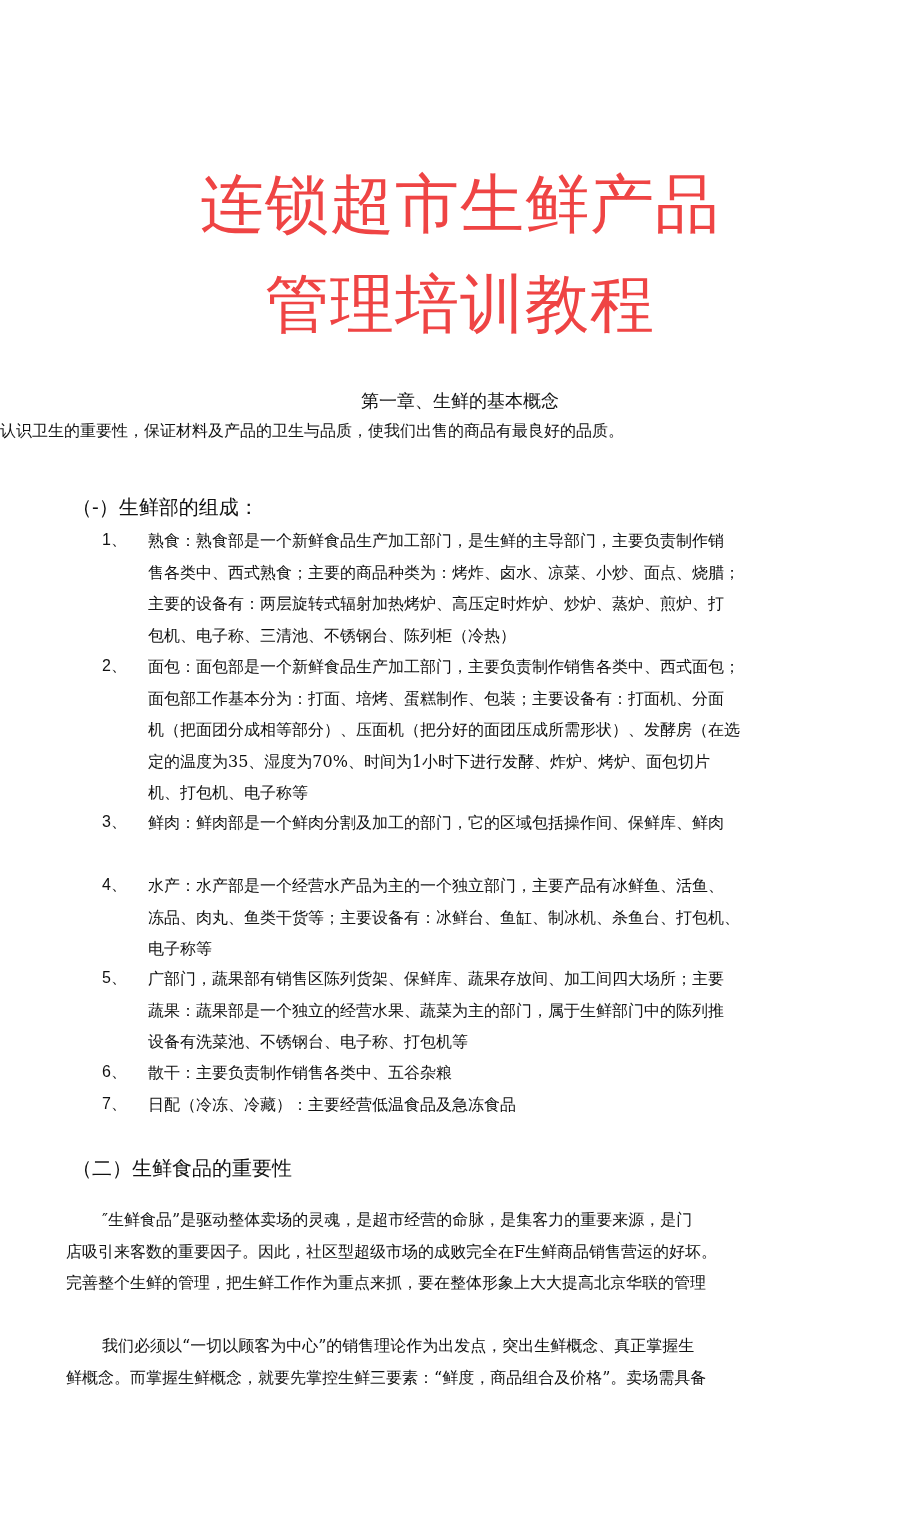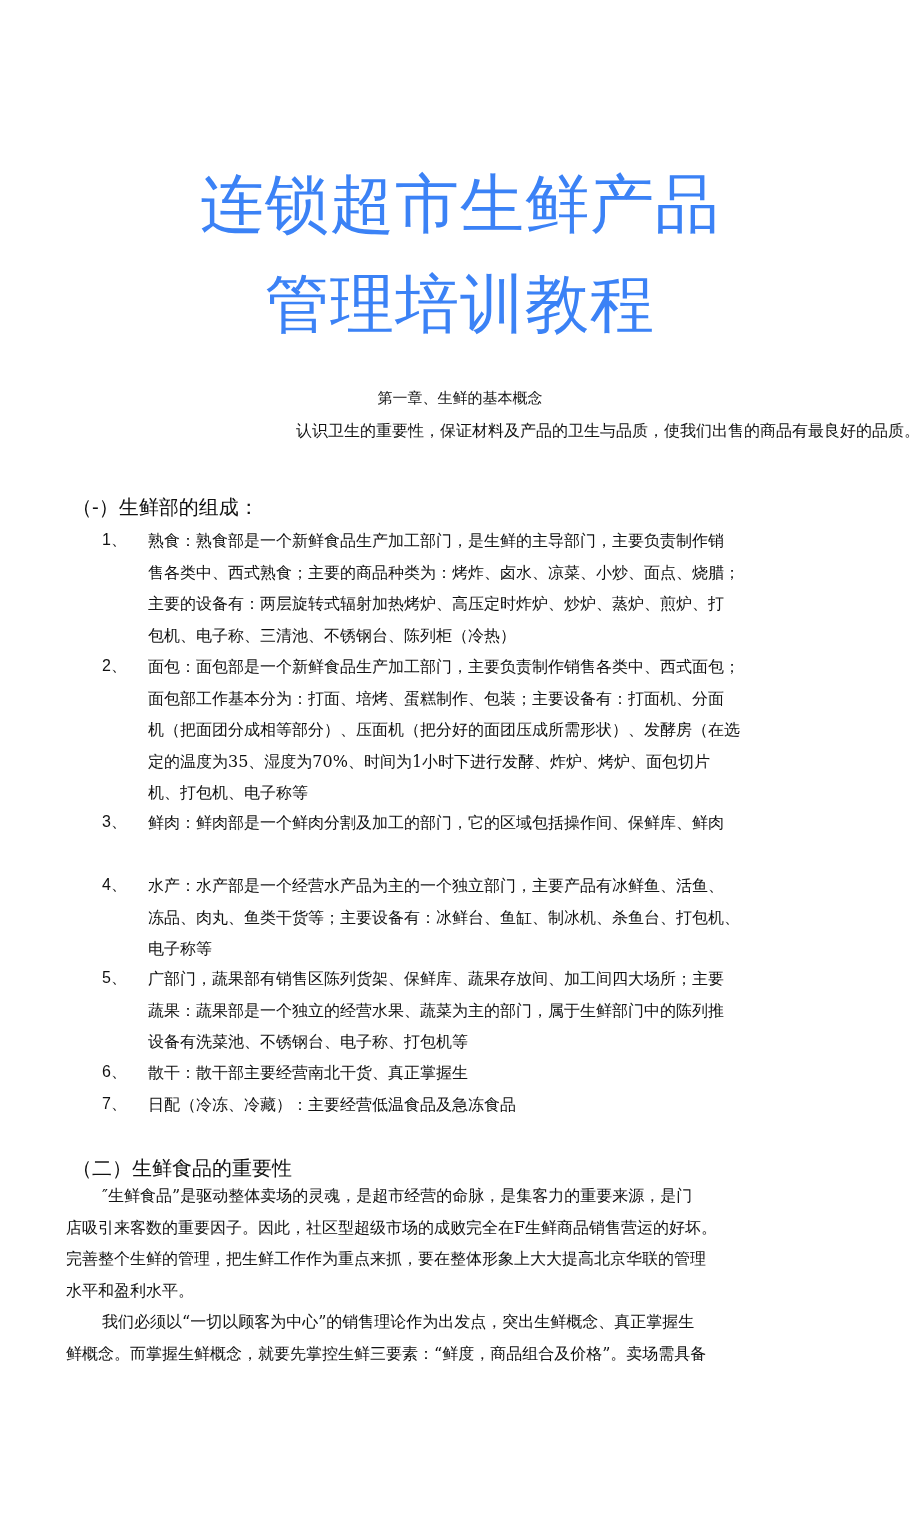--- a/index.html
+++ b/index.html
@@ -4,43 +4,43 @@
 <style>
   html, body { margin: 0; padding: 0; background: #ffffff; }
   body {
     width: 920px; height: 1516px; position: relative; overflow: hidden;
     font-family: "DejaVu Serif", "Liberation Serif", serif;
     color: #111;
   }
   .page { position: absolute; left: 0; top: 0; width: 920px; height: 1516px; }
   .title {
     position: absolute; left: 0; width: 920px; text-align: center;
-    font-size: 64px; line-height: 1; letter-spacing: 1px; color: #3b82f6;
+    font-size: 64px; line-height: 1; letter-spacing: 1px; color: #ef4444;
     font-family: "DejaVu Serif", "Liberation Serif", serif;
   }
   .title.l1 { top: 172px; }
   .title.l2 { top: 272px; }
   .chapter {
     position: absolute; top: 389px; left: 0; width: 920px; text-align: center;
-    font-size: 15px;
+    font-size: 18px;
   }
   .intro {
-    position: absolute; top: 421px; left: 0; width: 920px; text-align: right;
+    position: absolute; top: 421px; left: 0; width: 920px; text-align: left;
     font-size: 16px;
   }
   .section-h {
     position: absolute; left: 72px; font-size: 20px;
   }
   .item { position: absolute; left: 102px; width: 720px; font-size: 16px; }
   .item .num { position: absolute; left: 0; top: 0; font-family: "Liberation Sans", sans-serif; }
   .item .lines { position: absolute; left: 46px; top: 0; width: 680px; }
   .item .lines div { height: 31.5px; line-height: 22px; white-space: nowrap; }
   .para { position: absolute; left: 66px; width: 760px; font-size: 16px; }
   .para div { height: 31.5px; line-height: 22px; white-space: nowrap; }
-  .para .indent { padding-left: 36px; }
+  .para .indent { padding-left: 36px; margin-top: 24px; }
 </style>
 </head>
 <body>
 
 <div class="page">
   <div class="title l1">连锁超市生鲜产品</div>
   <div class="title l2">管理培训教程</div>
 
   <div class="chapter">第一章、生鲜的基本概念</div>
   <div class="intro">认识卫生的重要性，保证材料及产品的卫生与品质，使我们出售的商品有最良好的品质。</div>
@@ -89,37 +89,36 @@
     <div class="lines">
       <div>广部门，蔬果部有销售区陈列货架、保鲜库、蔬果存放间、加工间四大场所；主要</div>
       <div>蔬果：蔬果部是一个独立的经营水果、蔬菜为主的部门，属于生鲜部门中的陈列推</div>
       <div>设备有洗菜池、不锈钢台、电子称、打包机等</div>
     </div>
   </div>
 
   <div class="item" style="top:1062px;">
     <span class="num">6、</span>
     <div class="lines">
-      <div>散干：散干部主要经营南北干货、真正掌握生</div>
+      <div>散干：主要负责制作销售各类中、五谷杂粮</div>
     </div>
   </div>
 
   <div class="item" style="top:1094px;">
     <span class="num">7、</span>
     <div class="lines">
       <div>日配（冷冻、冷藏）：主要经营低温食品及急冻食品</div>
     </div>
   </div>
 
   <div class="section-h" style="top:1155px;">（二）生鲜食品的重要性</div>
 
   <div class="para" style="top:1185px;">
     <div class="indent">″生鲜食品”是驱动整体卖场的灵魂，是超市经营的命脉，是集客力的重要来源，是门</div>
     <div>店吸引来客数的重要因子。因此，社区型超级市场的成败完全在F生鲜商品销售营运的好坏。</div>
     <div>完善整个生鲜的管理，把生鲜工作作为重点来抓，要在整体形象上大大提高北京华联的管理</div>
-    <div>水平和盈利水平。</div>
   </div>
 
   <div class="para" style="top:1311px;">
     <div class="indent">我们必须以“一切以顾客为中心”的销售理论作为出发点，突出生鲜概念、真正掌握生</div>
     <div>鲜概念。而掌握生鲜概念，就要先掌控生鲜三要素：“鲜度，商品组合及价格”。卖场需具备</div>
   </div>
 </div>
 
 </body></html>

